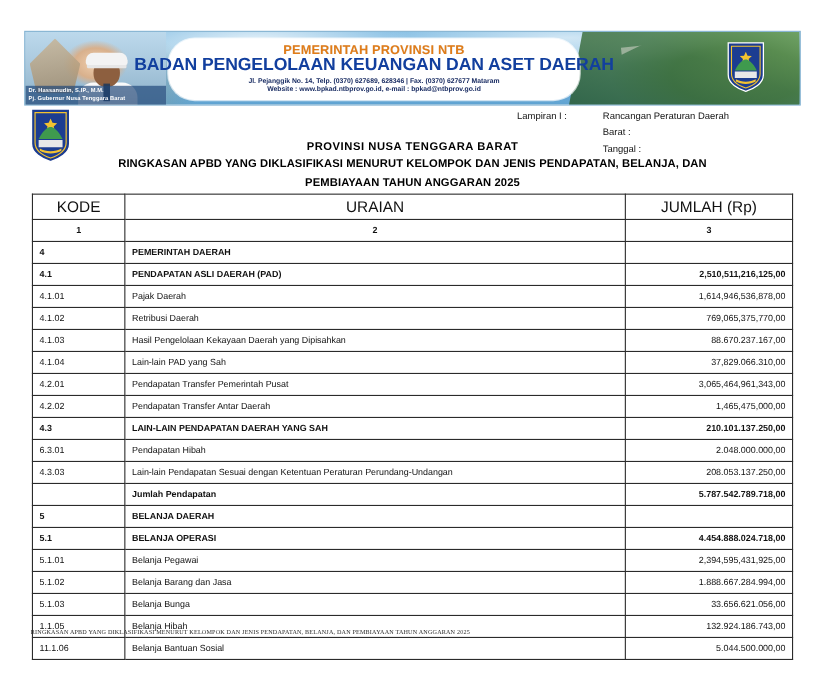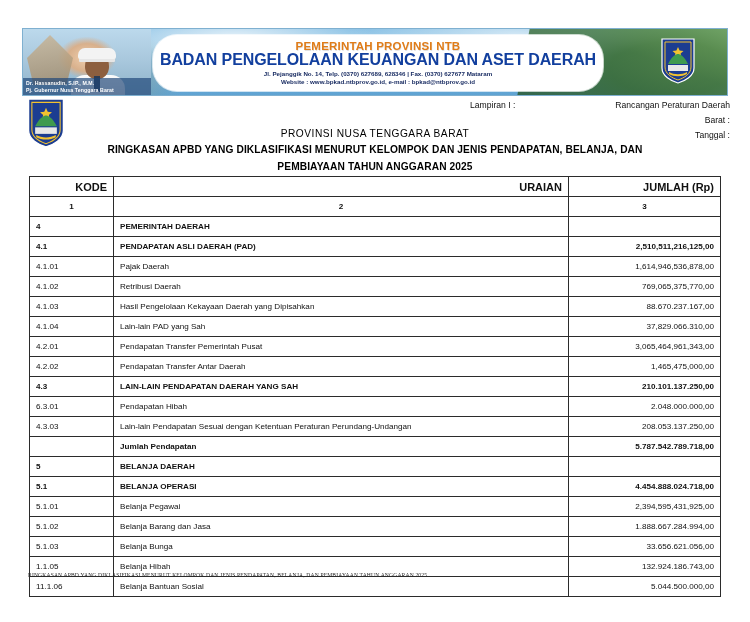--- a/index.html
+++ b/index.html
@@ -79,21 +79,21 @@
   }
   .caption {
     position:absolute; left:0; bottom:0; width:128px;
     background: rgba(30,70,120,.68);
     color:#fff; font-size:5.2px; font-weight:bold; line-height:1.45;
     padding:2px 3px; letter-spacing:.1px;
   }
 
   
   .plate {
-    position:absolute; left:130px; top:6px; width:450px; height:56px;
+    position:absolute; left:130px; top:6px; width:374px; height:56px;
     background:#fff; border-radius:24px;
     box-shadow: 0 0 0 1px rgba(255,255,255,.7);
     display:flex; flex-direction:column; align-items:center; justify-content:center;
     padding: 2px 14px 3px;
   }
   .plate .l1 {
     color:#e07c18; font-weight:bold; font-size:11.5px; letter-spacing:.2px;
     text-shadow: .5px .5px 0 rgba(0,0,0,.12);
   }
   .plate .l2 {
@@ -113,48 +113,48 @@
 
   .crest { display:block; }
 
   
   .lampiran {
     position:absolute; left:470px; top:98px; width:260px;
     font-size:8.6px; color:#111; line-height:1.75;
   }
   .lampiran .row { display:flex; }
   .lampiran .lbl { width:78px; flex:none; }
-  .lampiran .val { flex:1;text-align:right; }
+  .lampiran .val { flex:1; }
 
   
   .titleblock {
     position:absolute; left:22px; top:126px; width:706px;
     text-align:center;
   }
   .titleblock .t1 {
-    font-size:10.2px; font-weight:normal; letter-spacing:.5px; color:#000;
+    font-size:10.2px; font-weight:bold; letter-spacing:.5px; color:#000;
     line-height:1.5;
   }
   .titleblock .t2 {
     font-size:10.2px; font-weight:bold; letter-spacing:.1px; color:#000;
     line-height:1.45; margin-top:2px;
   }
 
   
   .tablewrap { position:absolute; left:29px; top:176px; width:692px; }
   table.apbd { width:100%; border-collapse:collapse; table-layout:fixed; }
   table.apbd th, table.apbd td {
     border:1px solid #2b2b2b;
     font-size:8.1px; color:#111;
     padding:3px 6px;
     height:20px;
     vertical-align:middle;
     background:#fff;
   }
-  table.apbd th { font-weight:bold; text-align:right; font-size:11px; }
+  table.apbd th { font-weight:normal; text-align:center; font-size:14px; }
   col.c-kode { width:84px; }
   col.c-uraian { width:auto; }
   col.c-jumlah { width:152px; }
   td.kode { text-align:left; padding-left:9px; }
   td.uraian { text-align:left; padding-left:10px; }
   td.jumlah { text-align:right; padding-right:9px; }
   tr.bold td { font-weight:bold; }
   td.numhdr { text-align:center; font-weight:bold; }
 
   

